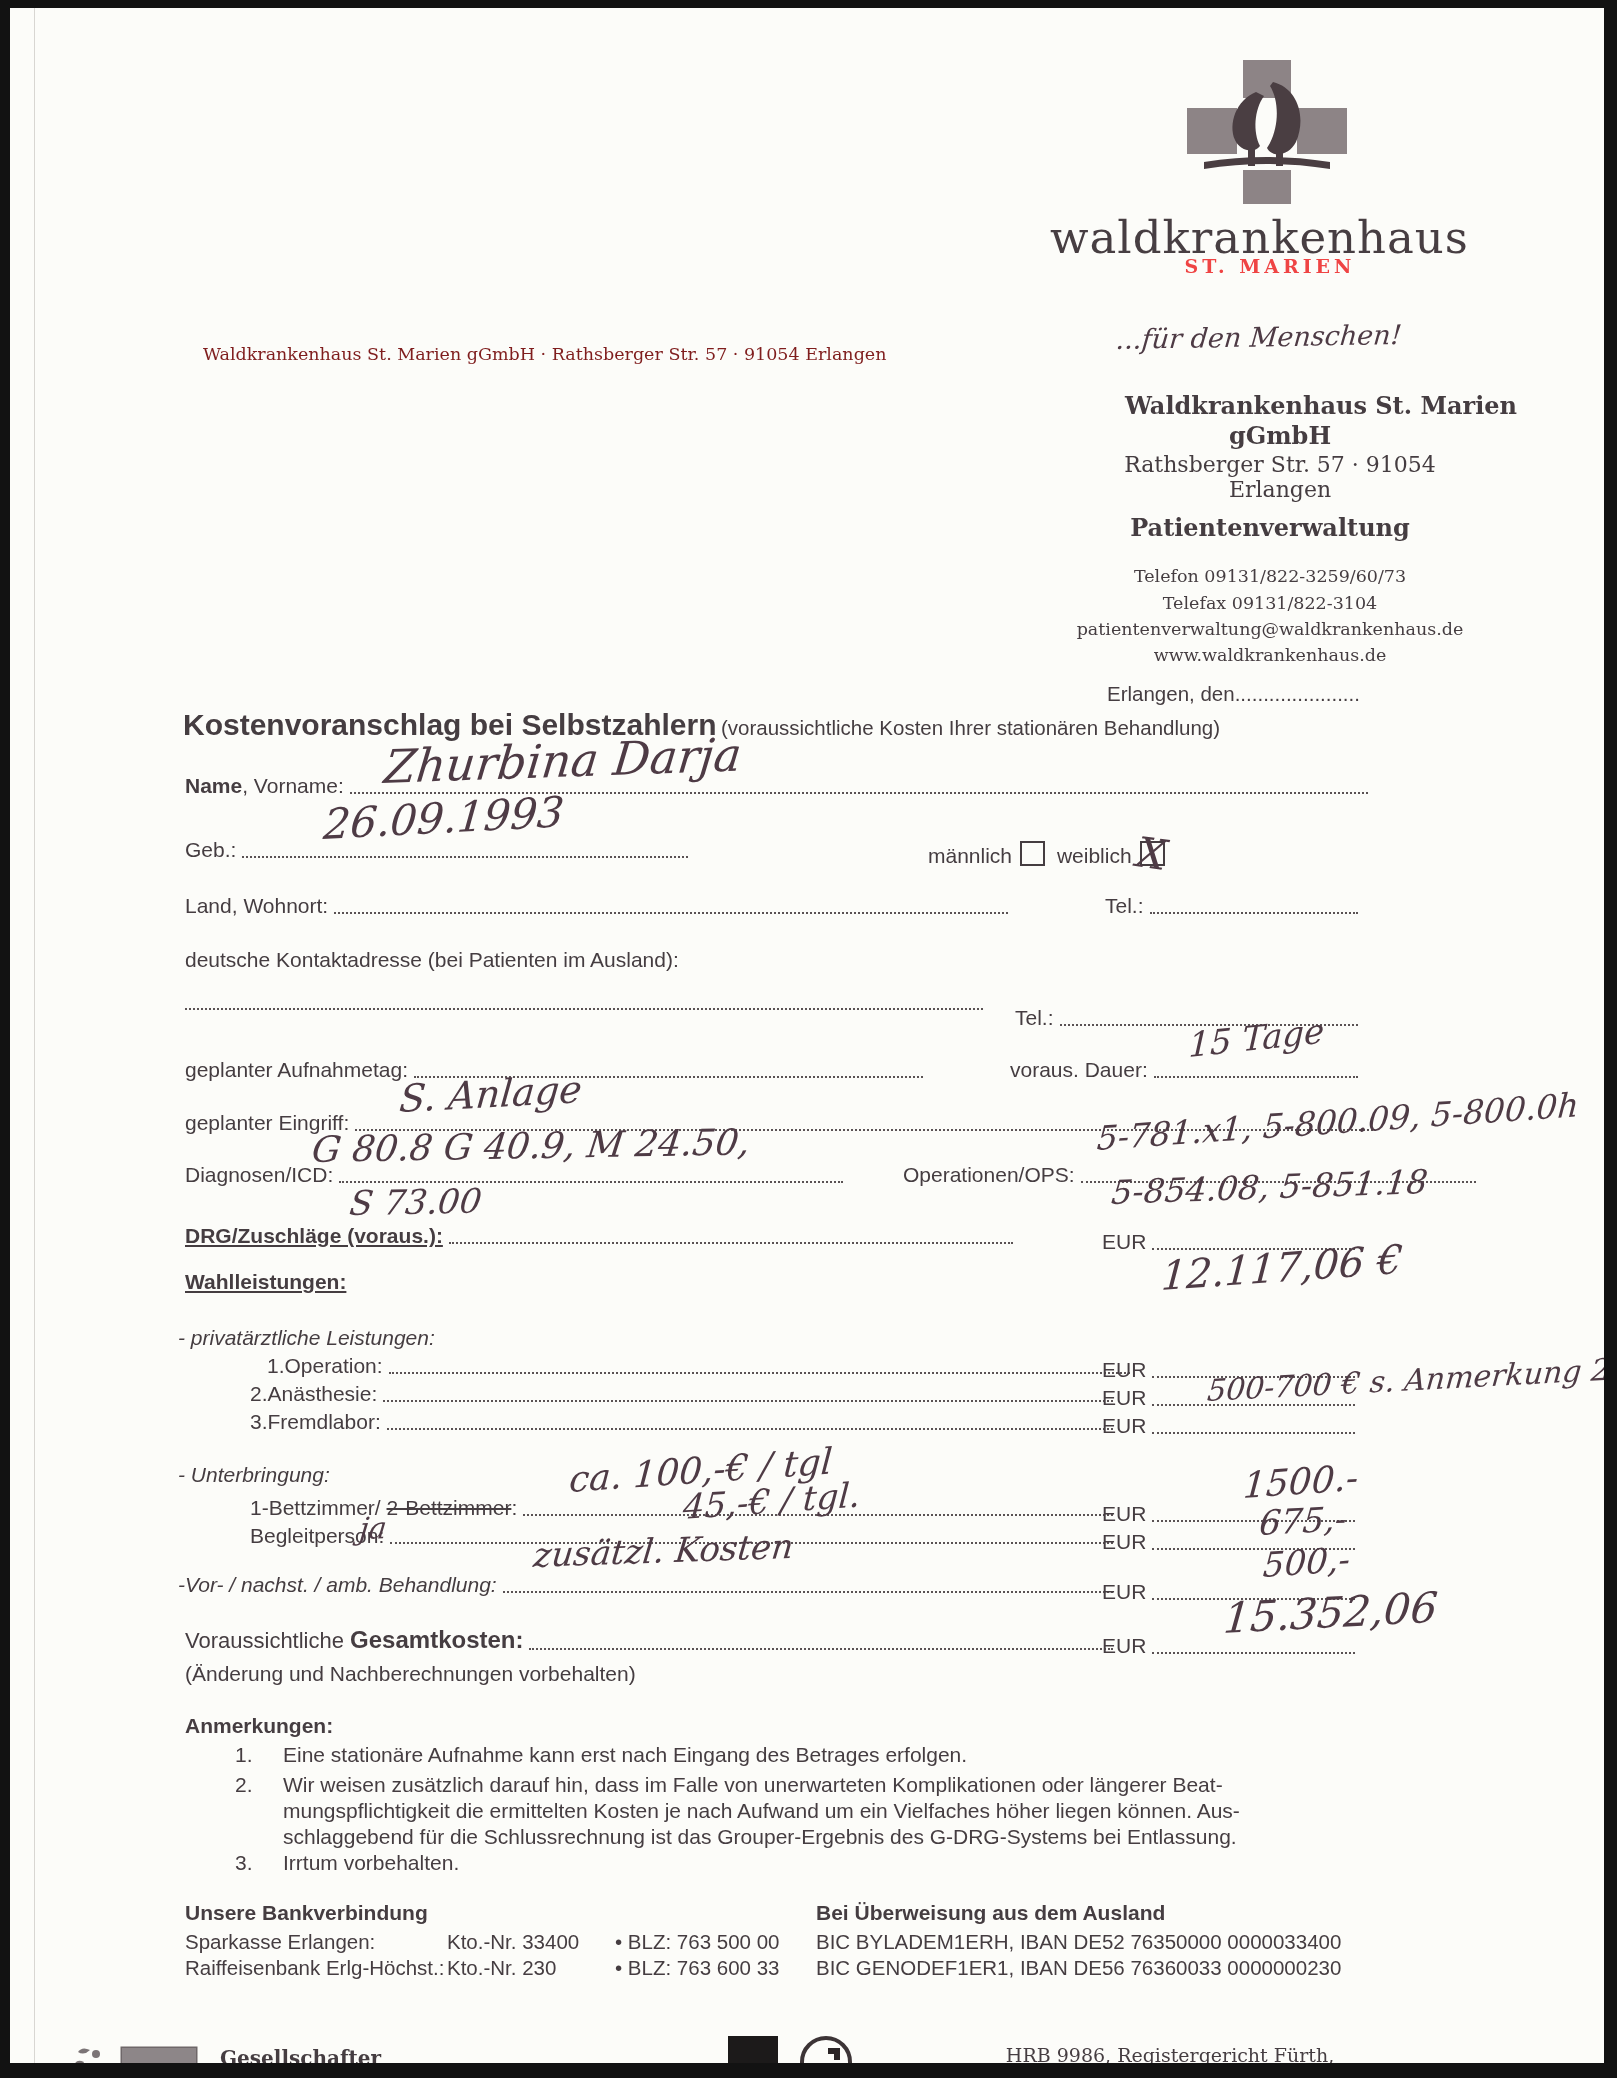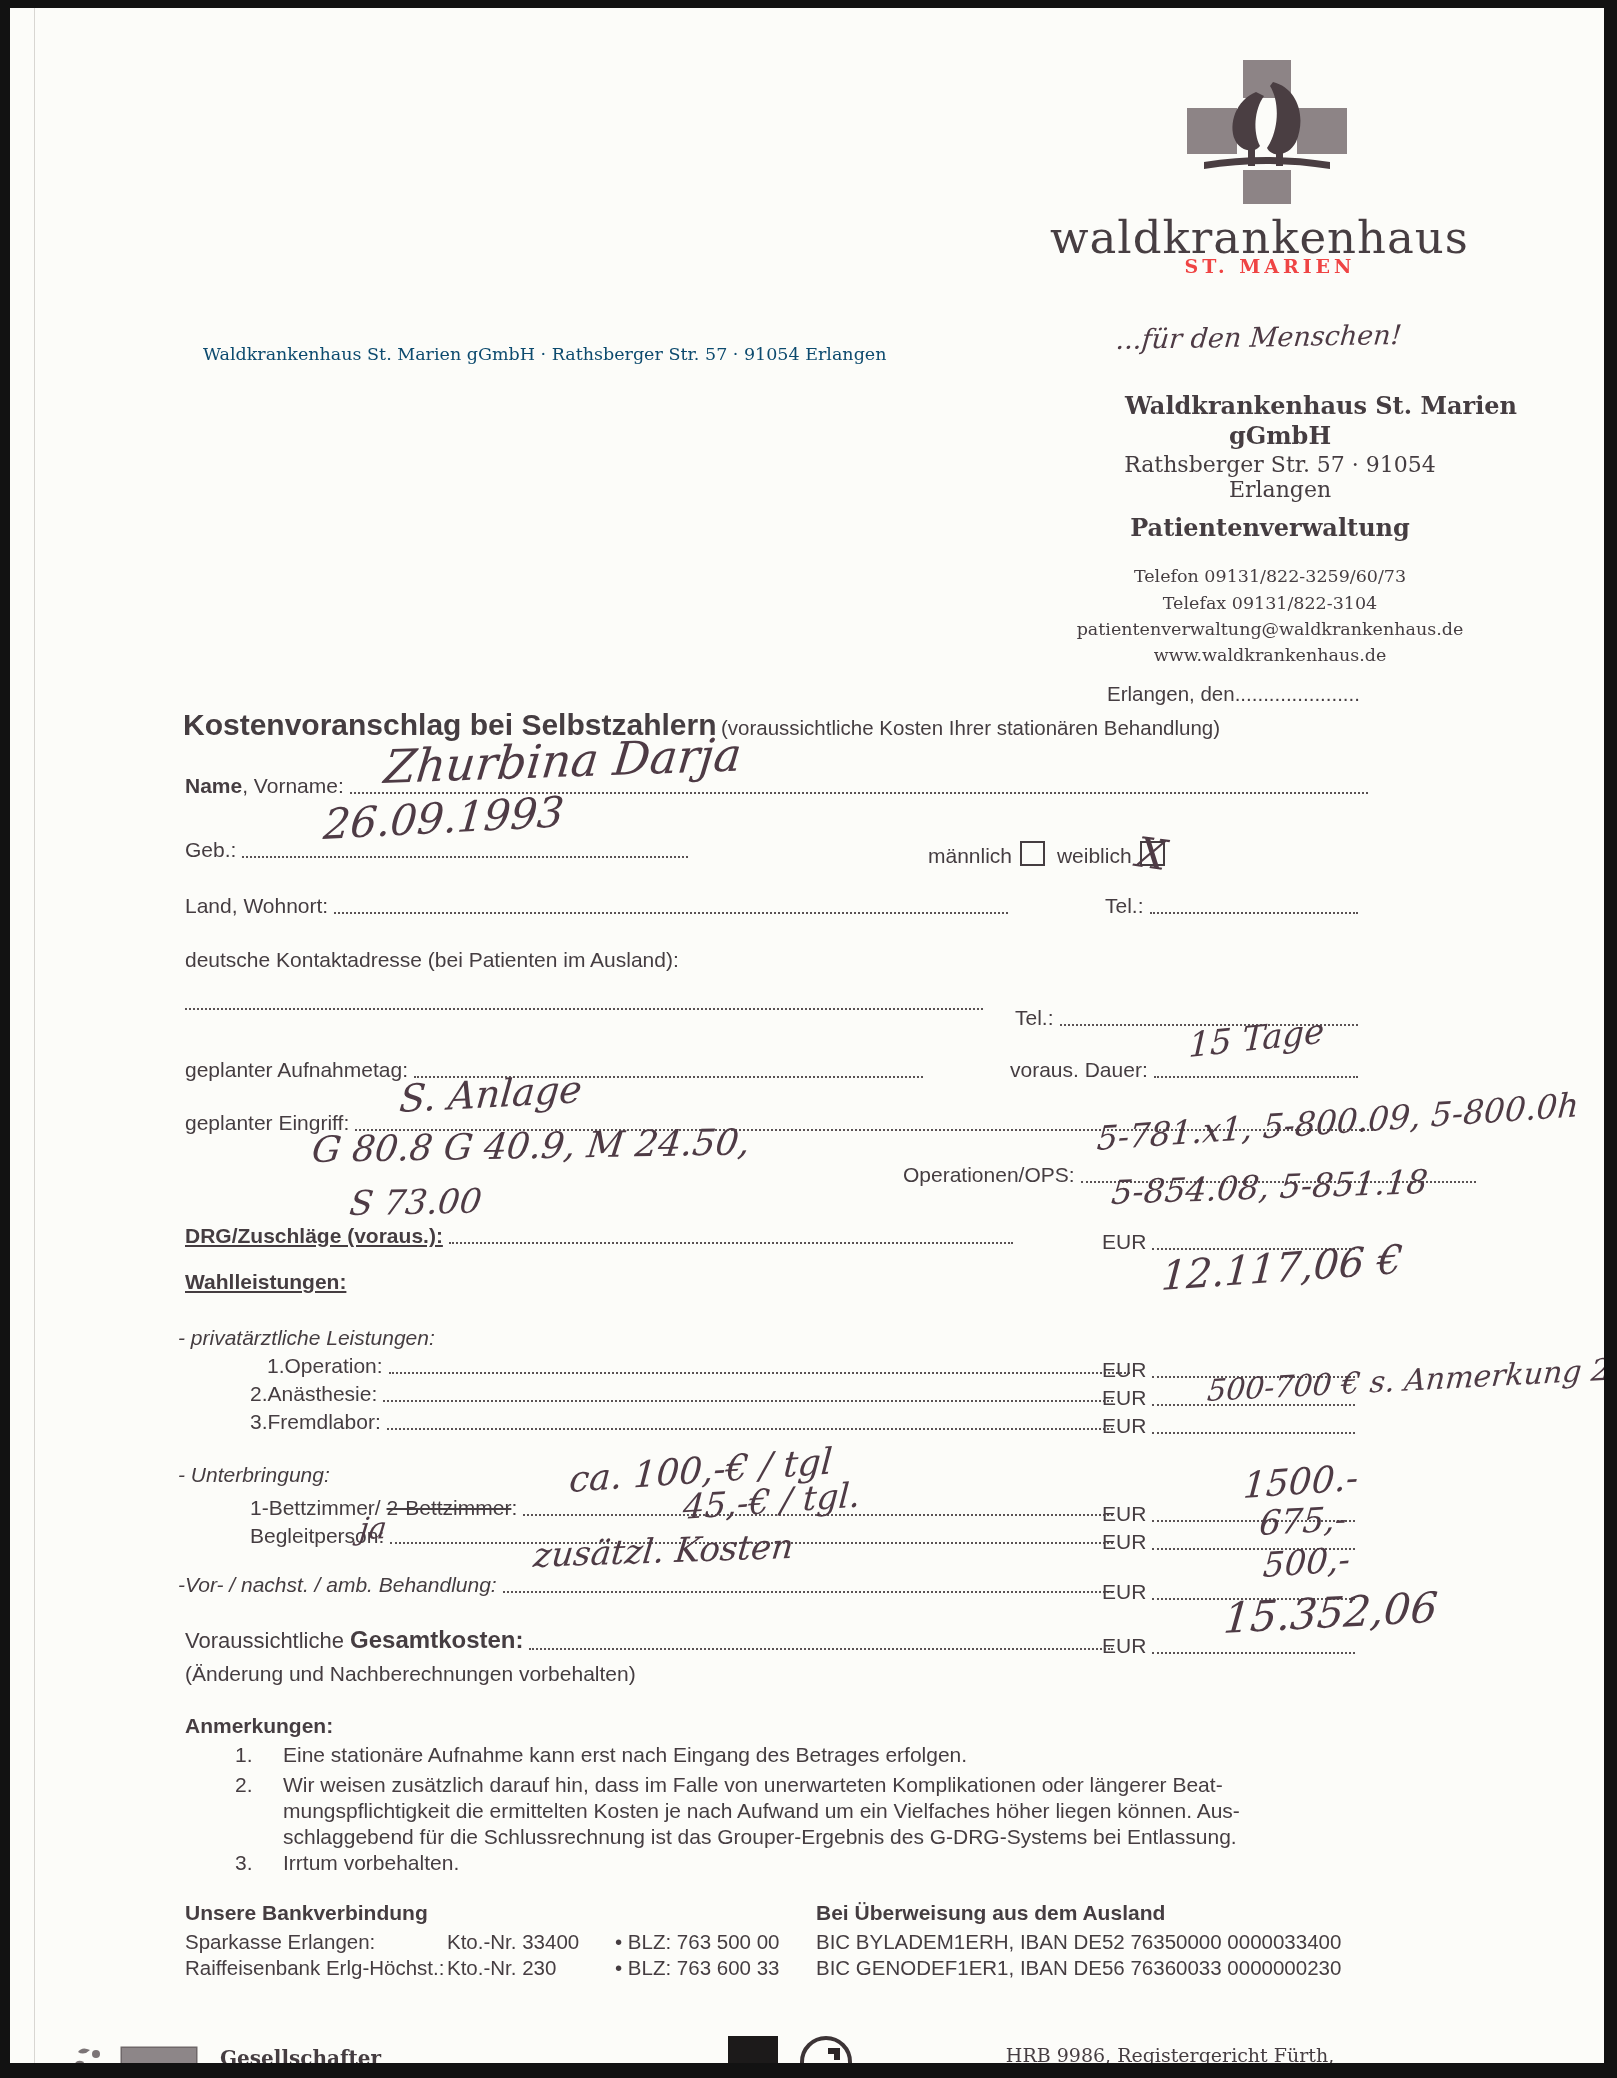--- a/index.html
+++ b/index.html
@@ -41,21 +41,21 @@
     <rect x="65" y="112" width="48" height="34" fill="#8d8486"></rect>
     <path d="M78,34 C58,42 50,66 57,82 C62,93 76,96 82,88 C75,74 76,52 86,38 Z" fill="#4a3e42"></path>
     <path d="M95,24 C119,30 129,58 118,84 C111,98 94,100 89,90 C101,72 102,44 92,28 Z" fill="#4a3e42"></path>
     <rect x="70" y="86" width="7" height="22" fill="#4a3e42"></rect>
     <rect x="98" y="90" width="7" height="18" fill="#4a3e42"></rect>
     <path d="M26,104 Q89,94 152,104 L152,111 Q89,101 26,111 Z" fill="#4a3e42"></path>
   </svg>
   <div class="abs serif" style="left:1040px;top:203px;width:440px;font-size:45px;letter-spacing:1px;color:#473e42;">waldkrankenhaus</div>
   <div class="abs serif ctr" style="left:1040px;top:247px;width:440px;font-size:19px;letter-spacing:4px;font-weight:600;color:#ef4444;">ST. MARIEN</div>
 
-  <div class="abs serif" style="left:193px;top:336px;font-size:17.5px;color:#0c4a6e;">Waldkrankenhaus St. Marien gGmbH · Rathsberger Str. 57 · 91054 Erlangen</div>
+  <div class="abs serif" style="left:193px;top:336px;font-size:17.5px;color:#7f1d1d;">Waldkrankenhaus St. Marien gGmbH · Rathsberger Str. 57 · 91054 Erlangen</div>
 
   <div class="abs hw" style="left:1105px;top:318px;font-size:27px;transform:rotate(-1deg) skewX(-6deg);">...für den Menschen!</div>
 
   <div class="abs serif b ctr" style="left:1101px;top:383px;width:420px;font-size:24px;">Waldkrankenhaus St. Marien</div>
   <div class="abs serif b ctr" style="left:1060px;top:413px;width:420px;font-size:24px;">gGmbH</div>
   <div class="abs serif ctr" style="left:1060px;top:444px;width:420px;font-size:22px;">Rathsberger Str. 57 · 91054 Erlangen</div>
 
   <div class="abs serif b ctr" style="left:1040px;top:505px;width:440px;font-size:24px;">Patientenverwaltung</div>
 
   <div class="abs serif ctr" style="left:1020px;top:558px;width:480px;font-size:17.5px;">Telefon 09131/822-3259/60/73</div>
@@ -115,20 +115,24 @@
     <span class="dots"></span>
   </div>
   <div class="abs hw" style="left:1178px;top:1020px;font-size:34px;transform:rotate(-6deg) skewX(-8deg);">15 Tage</div>
 
   <div class="abs row fs21" style="left:175px;top:1103px;width:1190px;">
     <span class="lbl">geplanter Eingriff:</span>
     <span class="dots"></span>
   </div>
   <div class="abs hw" style="left:388px;top:1072px;font-size:38px;transform:rotate(-3deg) skewX(-8deg);">S. Anlage</div>
 
+  <div class="abs row fs21" style="left:175px;top:1155px;width:660px;">
+    <span class="lbl">Diagnosen/ICD:</span>
+    <span class="dots"></span>
+  </div>
   <div class="abs hw" style="left:300px;top:1124px;font-size:36px;transform:rotate(-1deg) skewX(-8deg);">G 80.8  G 40.9,  M 24.50,</div>
   <div class="abs hw" style="left:338px;top:1178px;font-size:34px;transform:rotate(-1deg) skewX(-8deg);">S 73.00</div>
 
   <div class="abs row fs21" style="left:845px;top:1155px;width:575px;margin-left:48px;">
     <span class="lbl b" style="font-weight:normal;"><span>Operationen/OPS:</span></span>
     <span class="dots"></span>
   </div>
   <div class="abs hw" style="left:1086px;top:1114px;font-size:33px;transform:rotate(-4deg) skewX(-8deg);">5-781.x1, 5-800.09, 5-800.0h</div>
   <div class="abs hw" style="left:1100px;top:1168px;font-size:33px;transform:rotate(-2deg) skewX(-8deg);">5-854.08, 5-851.18</div>
 

